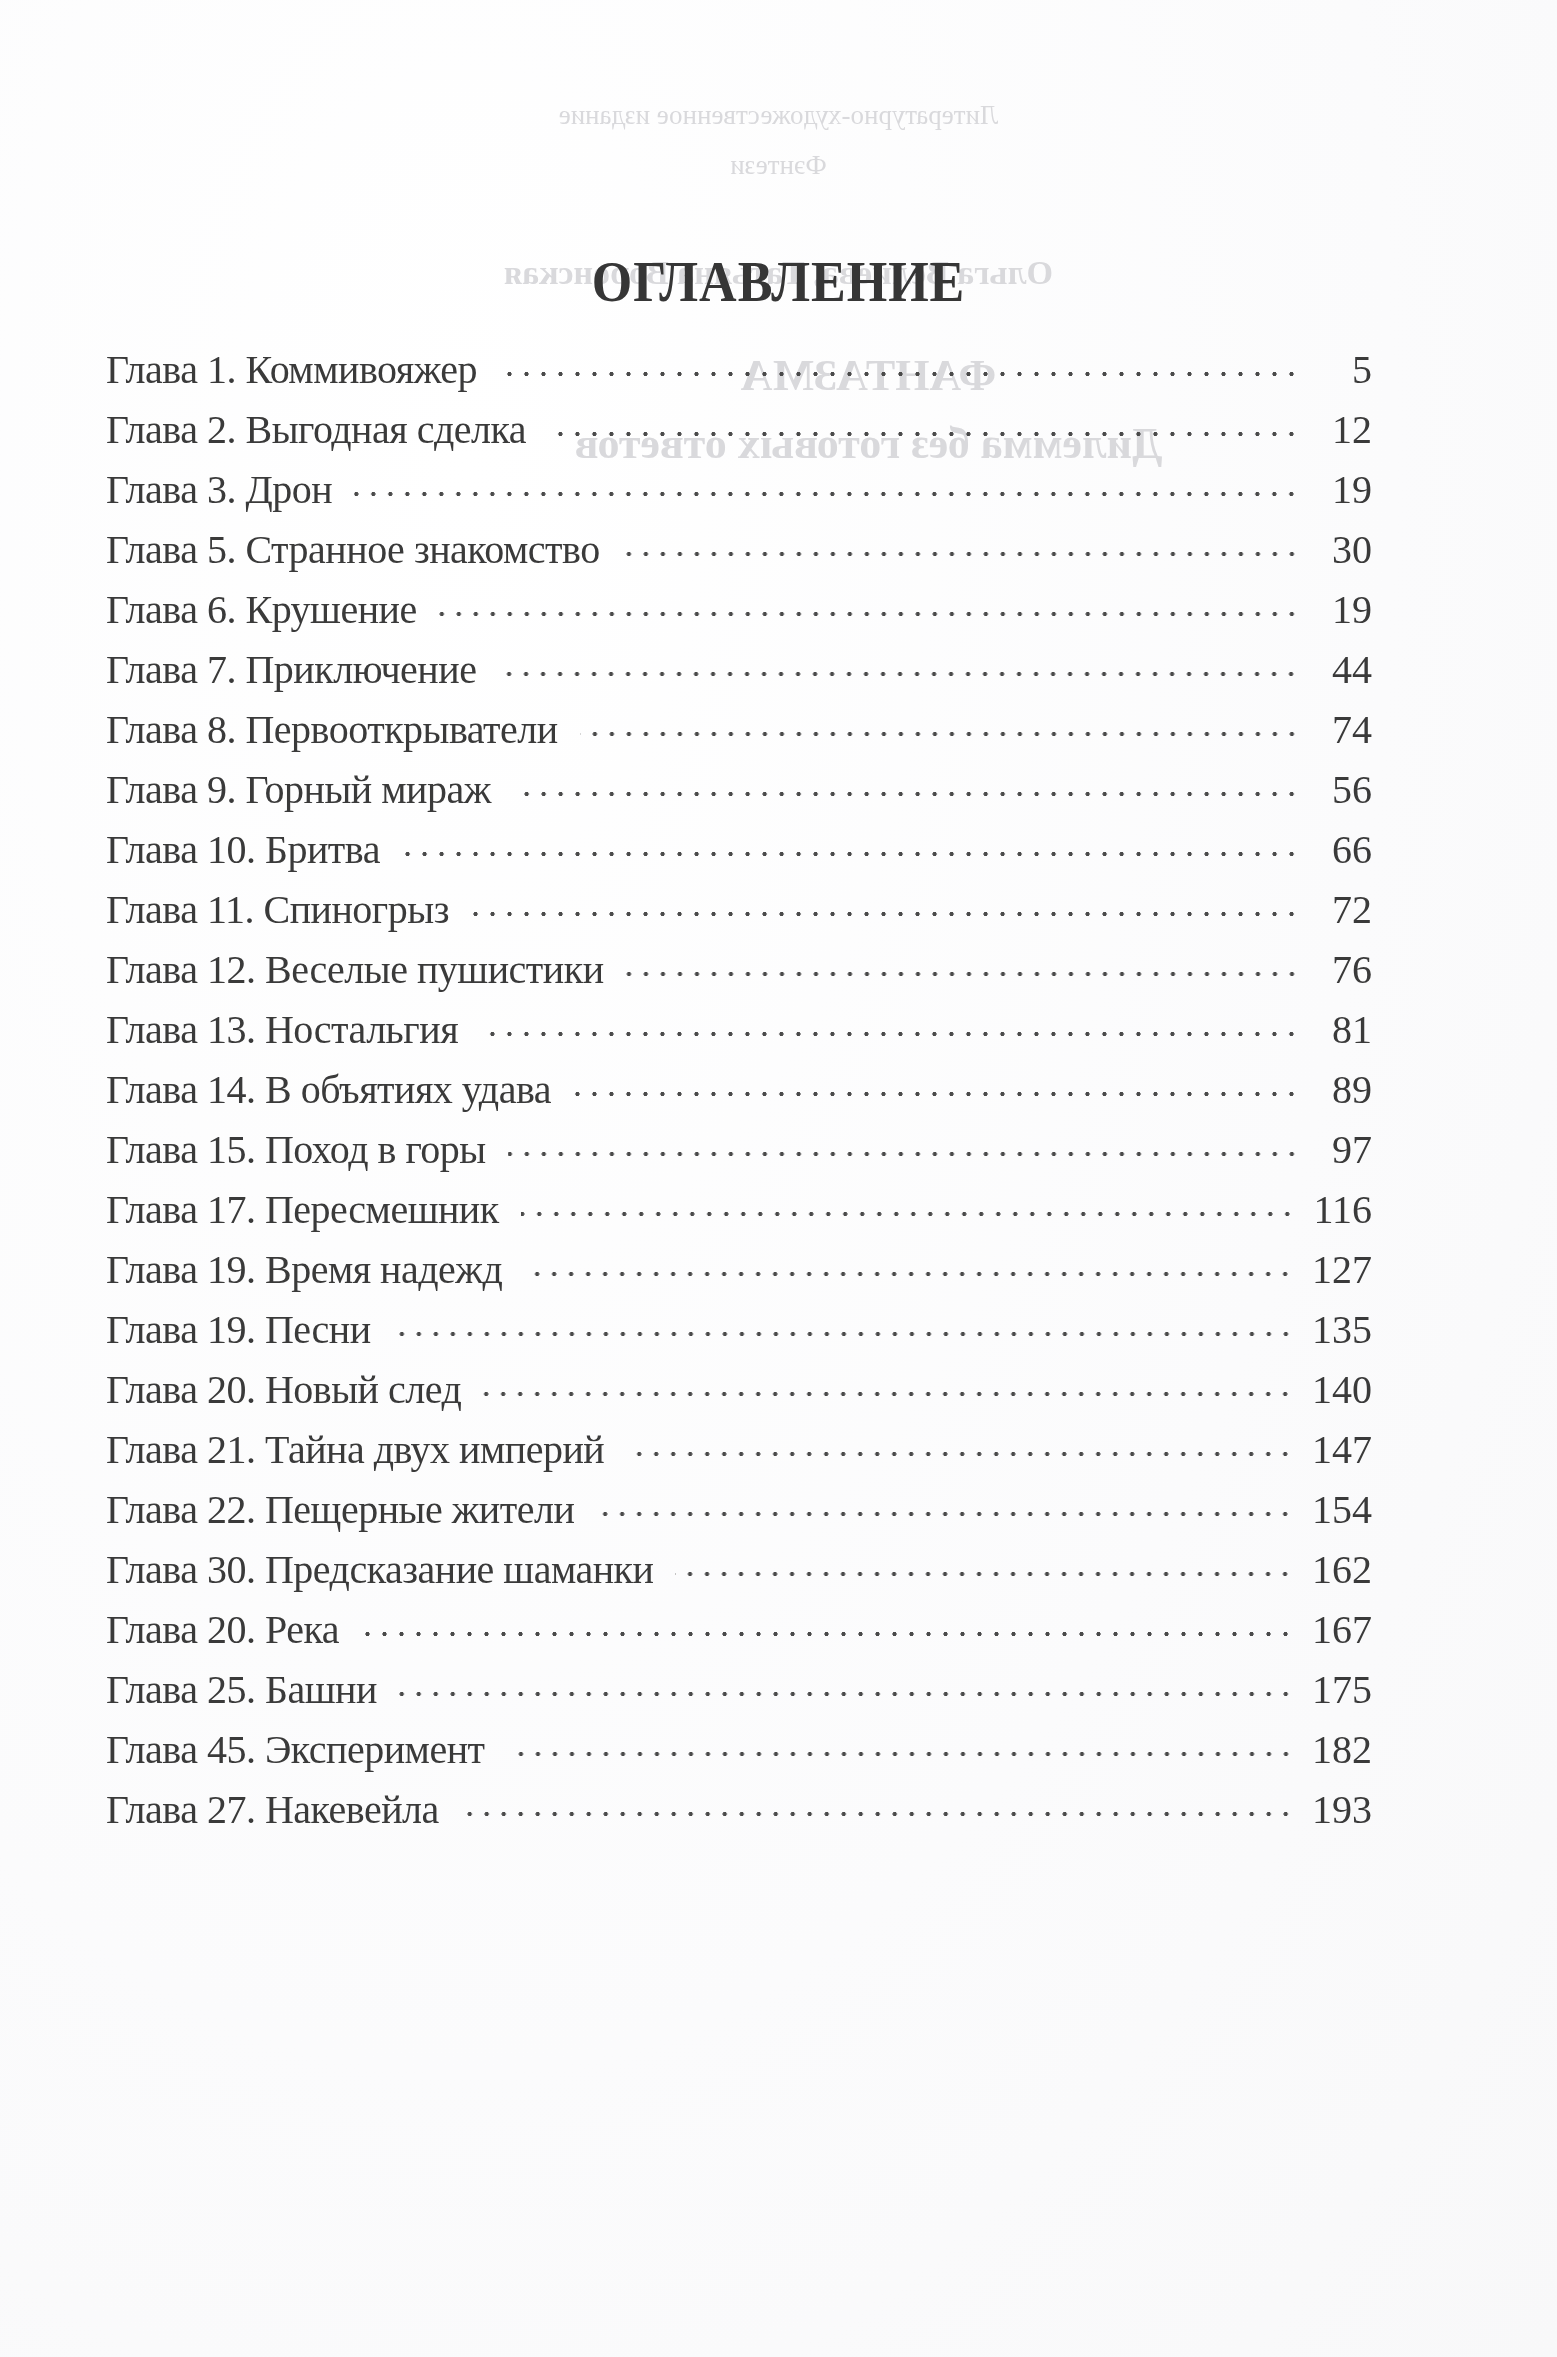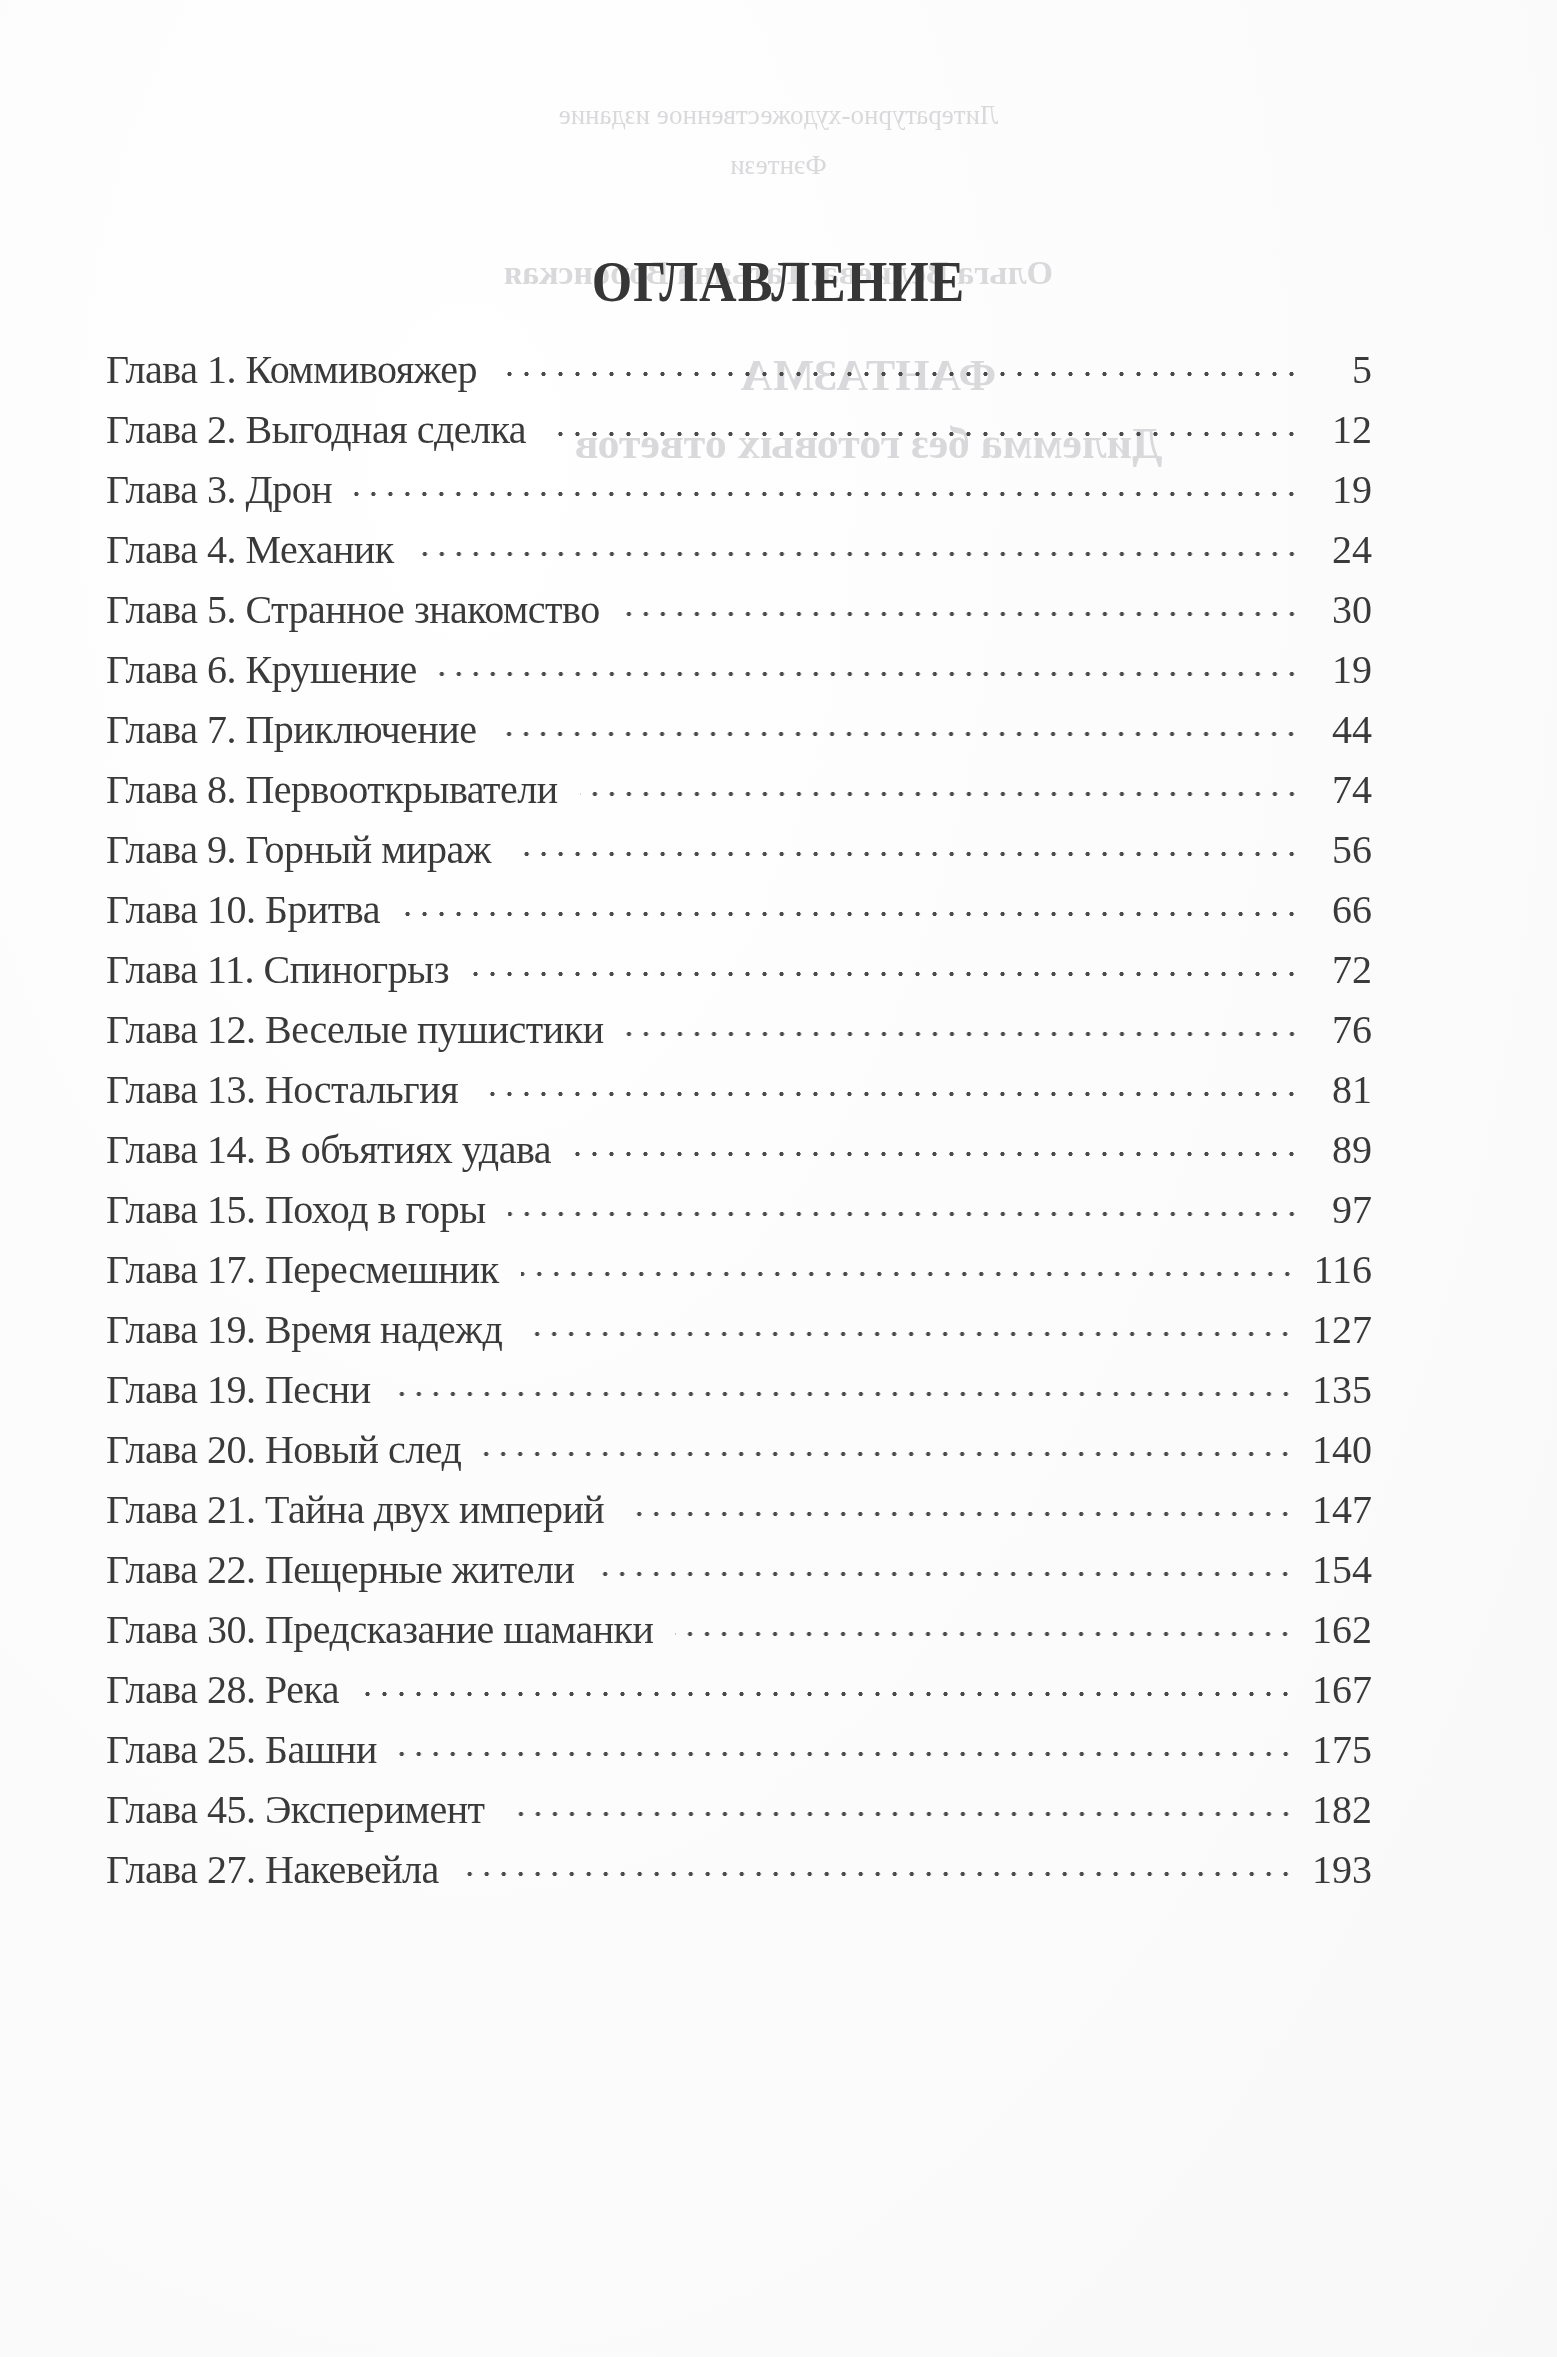--- a/index.html
+++ b/index.html
@@ -113,25 +113,20 @@
         <span class="toc-label">Глава 2. Выгодная сделка</span>
         <span class="toc-leader"></span>
         <span class="toc-page">12</span>
       </div>
     <div class="toc-row">
         <span class="toc-label">Глава 3. Дрон</span>
         <span class="toc-leader"></span>
         <span class="toc-page">19</span>
       </div>
     <div class="toc-row">
-        <span class="toc-label">Глава 4. Механик</span>
-        <span class="toc-leader"></span>
-        <span class="toc-page">24</span>
-      </div>
-    <div class="toc-row">
         <span class="toc-label">Глава 5. Странное знакомство</span>
         <span class="toc-leader"></span>
         <span class="toc-page">30</span>
       </div>
     <div class="toc-row">
         <span class="toc-label">Глава 6. Крушение</span>
         <span class="toc-leader"></span>
         <span class="toc-page">19</span>
       </div>
     <div class="toc-row">
@@ -208,21 +203,21 @@
         <span class="toc-label">Глава 22. Пещерные жители</span>
         <span class="toc-leader"></span>
         <span class="toc-page">154</span>
       </div>
     <div class="toc-row">
         <span class="toc-label">Глава 30. Предсказание шаманки</span>
         <span class="toc-leader"></span>
         <span class="toc-page">162</span>
       </div>
     <div class="toc-row">
-        <span class="toc-label">Глава 28. Река</span>
+        <span class="toc-label">Глава 20. Река</span>
         <span class="toc-leader"></span>
         <span class="toc-page">167</span>
       </div>
     <div class="toc-row">
         <span class="toc-label">Глава 25. Башни</span>
         <span class="toc-leader"></span>
         <span class="toc-page">175</span>
       </div>
     <div class="toc-row">
         <span class="toc-label">Глава 45. Эксперимент</span>

